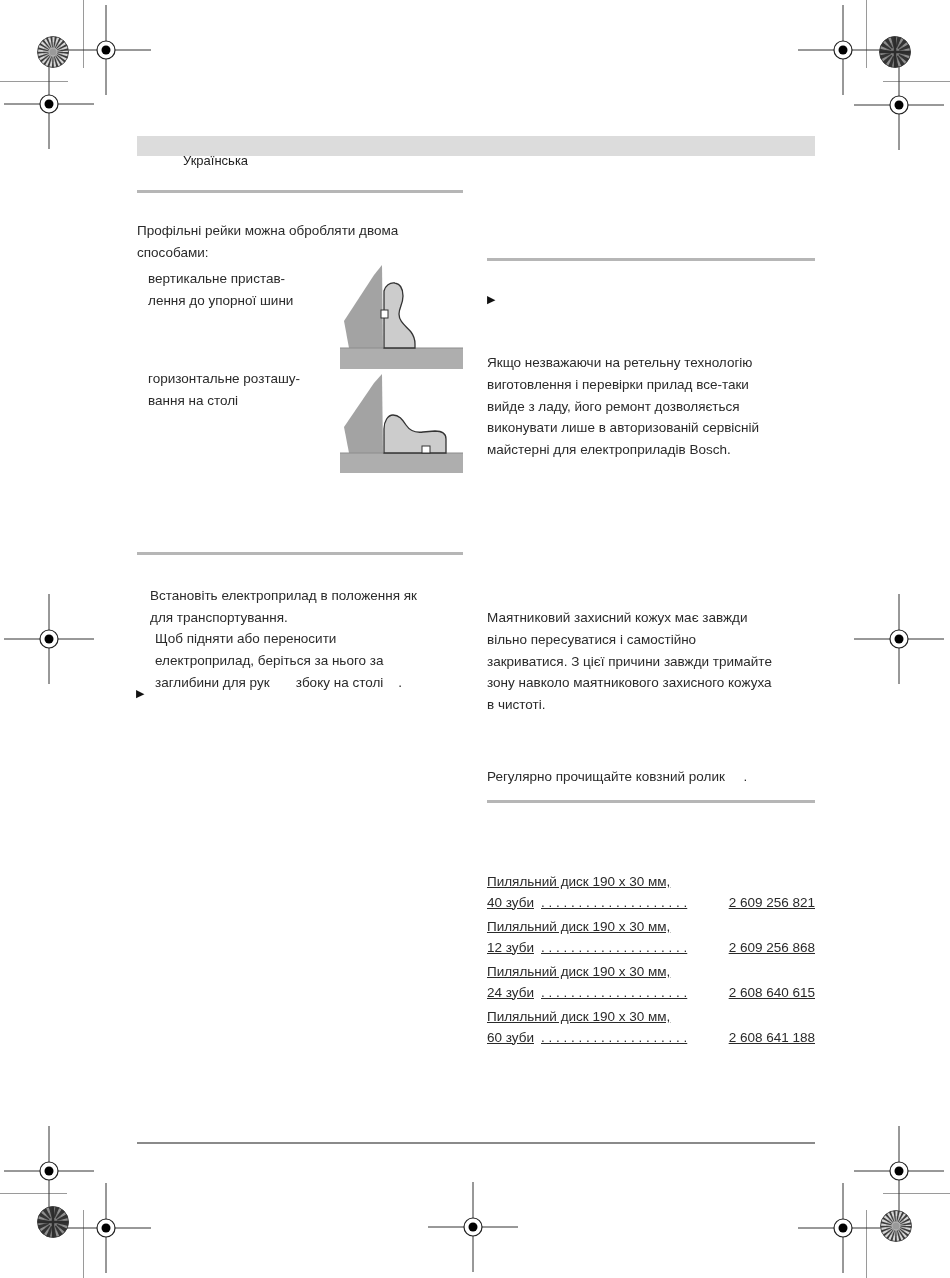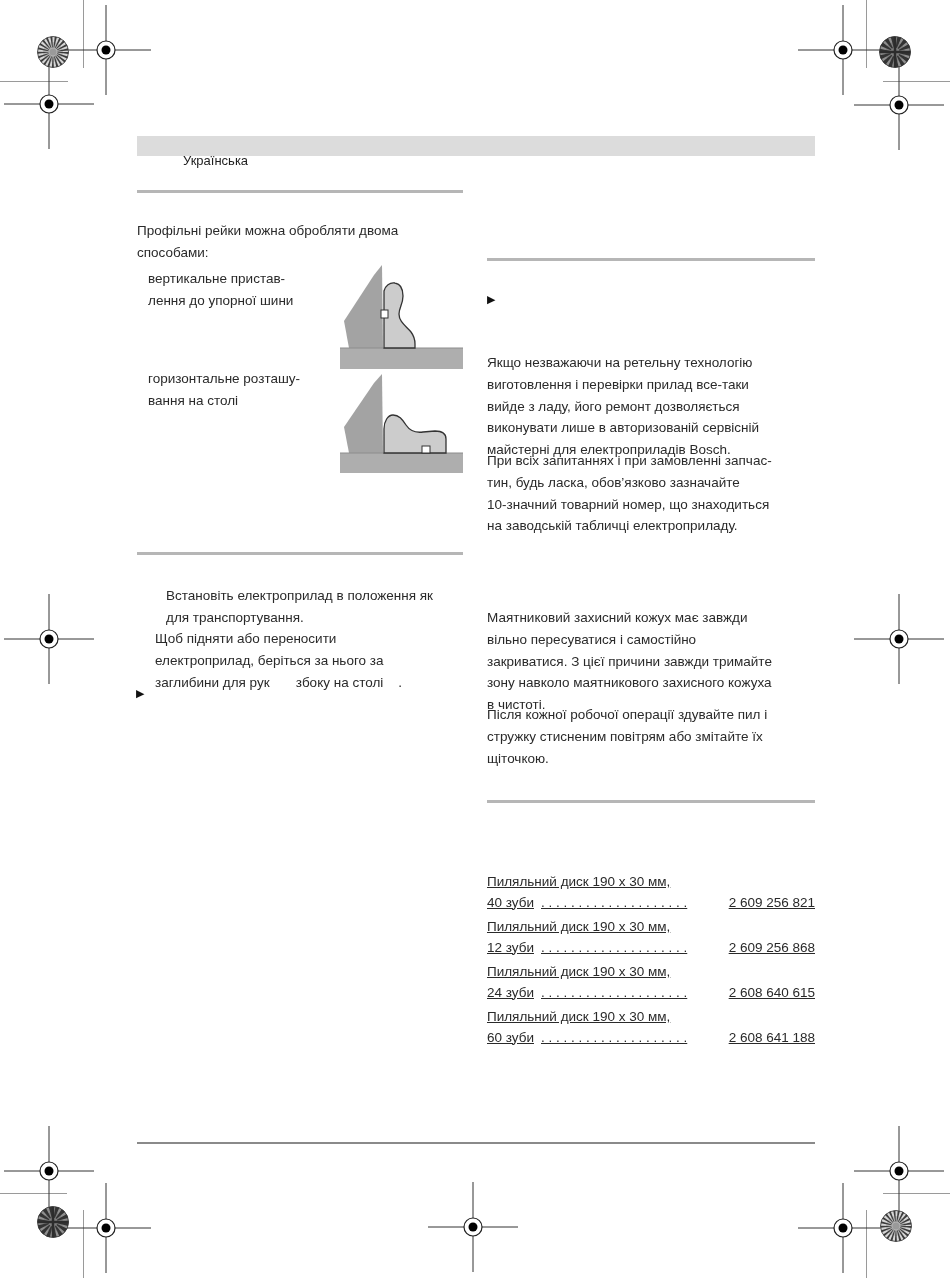--- a/index.html
+++ b/index.html
@@ -152,50 +152,44 @@
     <polygon points="44,2 45,81 11,81 6,55 36,11" fill="#a3a3a3"></polygon>
     <rect x="2" y="81" width="123" height="20" fill="#aeaeae"></rect>
     <line x1="2" y1="81" x2="125" y2="81" stroke="#8c8c8c" stroke-width="1"></line>
     <path d="M46,57 C46,49 50,43 55,43 C61,43 64,47 68,53 C72,59 78,61 85,60 L97,59 C104,59 108,62 108,67 L108,81 L46,81 Z" fill="#cccccc" stroke="#333" stroke-width="1.3"></path>
     <rect x="84" y="74" width="8" height="7" fill="#ffffff" stroke="#333" stroke-width="1"></rect>
   </svg>
 
 
   <div class="abs rule" style="left:137px;top:552px;width:326px"></div>
 
-  <div class="abs para" style="left:166px;top:585px;width:308px">Встановіть електроприлад в положення як
+  <div class="abs para" style="left:150px;top:585px;width:308px">Встановіть електроприлад в положення як
 для транспортування.</div>
   <div class="abs para" style="left:155px;top:628px;width:308px">Щоб підняти або переносити
 електроприлад, беріться за нього за
 заглибини для рук&nbsp;&nbsp;&nbsp;&nbsp;&nbsp;&nbsp; збоку на столі&nbsp;&nbsp;&nbsp;&nbsp;.</div>
 
   <div class="abs arrow" style="left:136px;top:687px">▶</div>
 
   <div class="abs rule" style="left:487px;top:258px;width:328px"></div>
 
   <div class="abs arrow" style="left:487px;top:293px">▶</div>
 
   <div class="abs para" style="left:487px;top:352px;width:328px">Якщо незважаючи на ретельну технологію
 виготовлення і перевірки прилад все-таки
 вийде з ладу, його ремонт дозволяється
 виконувати лише в авторизованій сервісній
 майстерні для електроприладів Bosch.</div>
-  <div class="abs para" style="left:487px;top:450px;width:328px">При всіх запитаннях і при замовленні запчас-
-тин, будь ласка, обов’язково зазначайте
-10-значний товарний номер, що знаходиться
-на заводській табличці електроприладу.</div>
 
   <div class="abs para" style="left:487px;top:607px;width:328px">Маятниковий захисний кожух має завжди
 вільно пересуватися і самостійно
 закриватися. З цієї причини завжди тримайте
 зону навколо маятникового захисного кожуха
 в чистоті.</div>
-  <div class="abs para" style="left:487px;top:704px;width:328px">Після кожної робочої операції здувайте пил і
-стружку стисненим повітрям або змітайте їх
-щіточкою.</div>
+  <div class="abs para" style="left:487px;top:766px;width:328px">Регулярно прочищайте ковзний ролик&nbsp;&nbsp;&nbsp;&nbsp;&nbsp;.</div>
 
   <div class="abs rule" style="left:487px;top:800px;width:328px"></div>
 
   <div class="abs parts">
     <div class="part-item">
       <div>Пиляльний диск 190 x 30 мм,</div>
       <div class="part-line2">
         <span>40 зуби</span>
         <span class="leader">. . . . . . . . . . . . . . . . . . . .</span>
         <span class="pnum">2 609 256 821</span>

